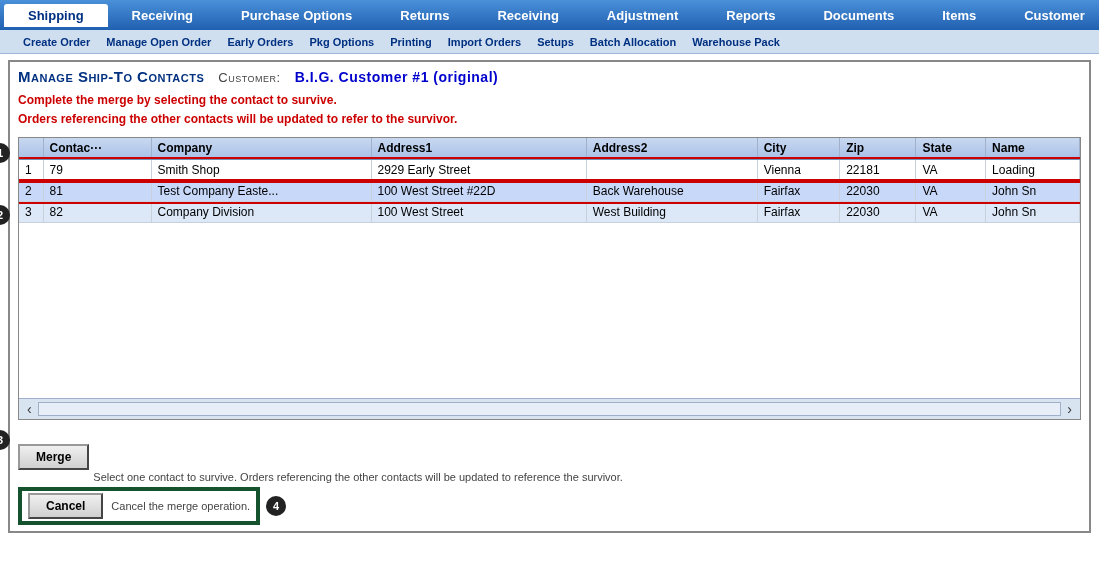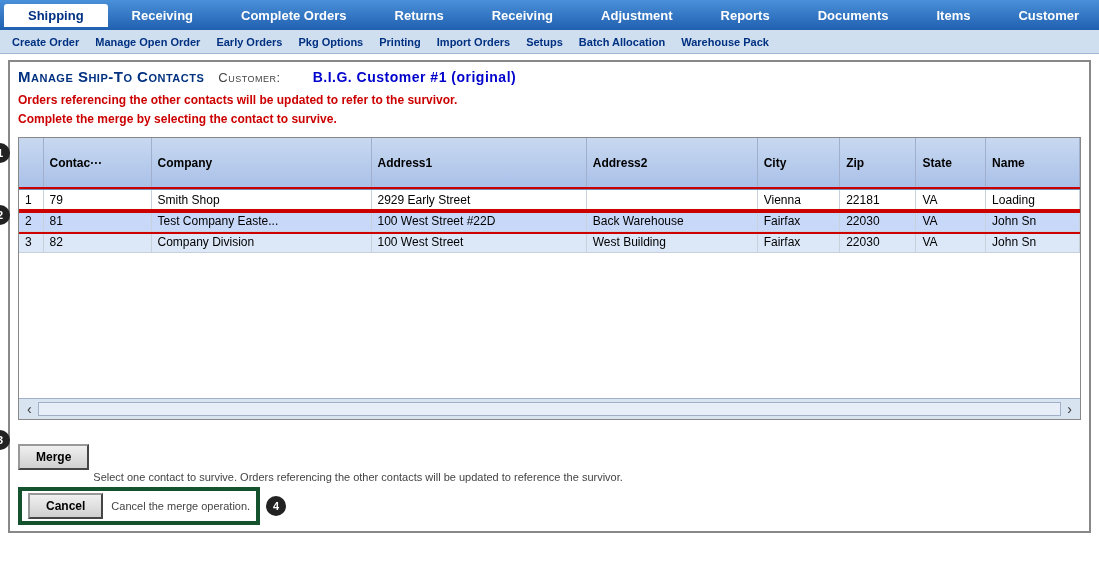--- a/index.html
+++ b/index.html
@@ -33,21 +33,21 @@
       color: #003080;
       border-radius: 3px 3px 0 0;
     }
 
     
     .sub-nav {
       background: #d0dff0;
       display: flex;
       align-items: center;
       height: 24px;
-      padding: 0 4px;
+      padding: 0 15px;
       border-bottom: 1px solid #a0b8d8;
     }
     .sub-nav .sub-item {
       font-size: 11px;
       font-weight: bold;
       color: #003080;
       padding: 2px 8px;
       cursor: pointer;
       white-space: nowrap;
     }
@@ -67,21 +67,20 @@
       font-variant: small-caps;
       color: #003080;
       margin-bottom: 6px;
       letter-spacing: 0.5px;
     }
     .page-title .customer-name {
       color: #0000cc;
       font-weight: bold;
       font-variant: normal;
       font-size: 14px;
-      margin-left: 18px;
     }
 
     
     .instructions {
       color: #cc0000;
       font-weight: bold;
       font-size: 12px;
       margin-bottom: 8px;
       line-height: 1.6;
     }
@@ -95,21 +94,21 @@
     .data-table {
       width: 100%;
       border-collapse: collapse;
       font-size: 12px;
     }
     .data-table thead tr {
       background: linear-gradient(to bottom, #c8d8f0, #a8c0e8);
     }
     .data-table thead th {
       text-align: left;
-      padding: 18px 6px;
+      padding: 3px 6px;
       border-right: 1px solid #a0b0cc;
       border-bottom: 2px solid #7090b8;
       font-weight: bold;
       color: #000;
       font-size: 12px;
     }
     .data-table tbody tr {
       background: #fff;
     }
     .data-table tbody td {
@@ -170,21 +169,21 @@
     .merge-row { margin-top: 6px; display: flex; align-items: center; gap: 0; }
   </style>
 </head>
 <body>
 
 <div class="outer-wrapper">
 
   <div class="top-nav">
     <div class="nav-item active">Shipping</div>
     <div class="nav-item">Receiving</div>
-    <div class="nav-item">Complete Orders</div>
+    <div class="nav-item">Purchase Options</div>
     <div class="nav-item">Returns</div>
     <div class="nav-item">Receiving</div>
     <div class="nav-item">Adjustment</div>
     <div class="nav-item">Reports</div>
     <div class="nav-item">Documents</div>
     <div class="nav-item">Items</div>
     <div class="nav-item">Customer</div>
   </div>
 
   <div class="sub-nav">
@@ -203,22 +202,22 @@
 
     <div class="page-title">
       <span>Manage Ship-To Contacts</span>
       &nbsp;
       <span style="font-weight:normal; font-size:13px; color:#444;">Customer:</span>
       &nbsp;
       <span class="customer-name">B.I.G. Customer #1 (original)</span>
     </div>
 
     <div class="instructions">
+      <div>Complete the merge by selecting the contact to survive.</div>
       <div>Orders referencing the other contacts will be updated to refer to the survivor.</div>
-      <div>Complete the merge by selecting the contact to survive.</div>
     </div>
 
     <div style="position:relative; display:flex;">
 
       <div style="position:absolute; left:-28px; top:6px; width:20px; height:20px; background:#222; color:#fff; border-radius:50%; display:flex; align-items:center; justify-content:center; font-size:11px; font-weight:bold; z-index:10;">1</div>
 
       <div class="data-table-wrapper" style="flex:1; position:relative;">
         <div class="scroll-area">
           <table class="data-table">
             <thead>

